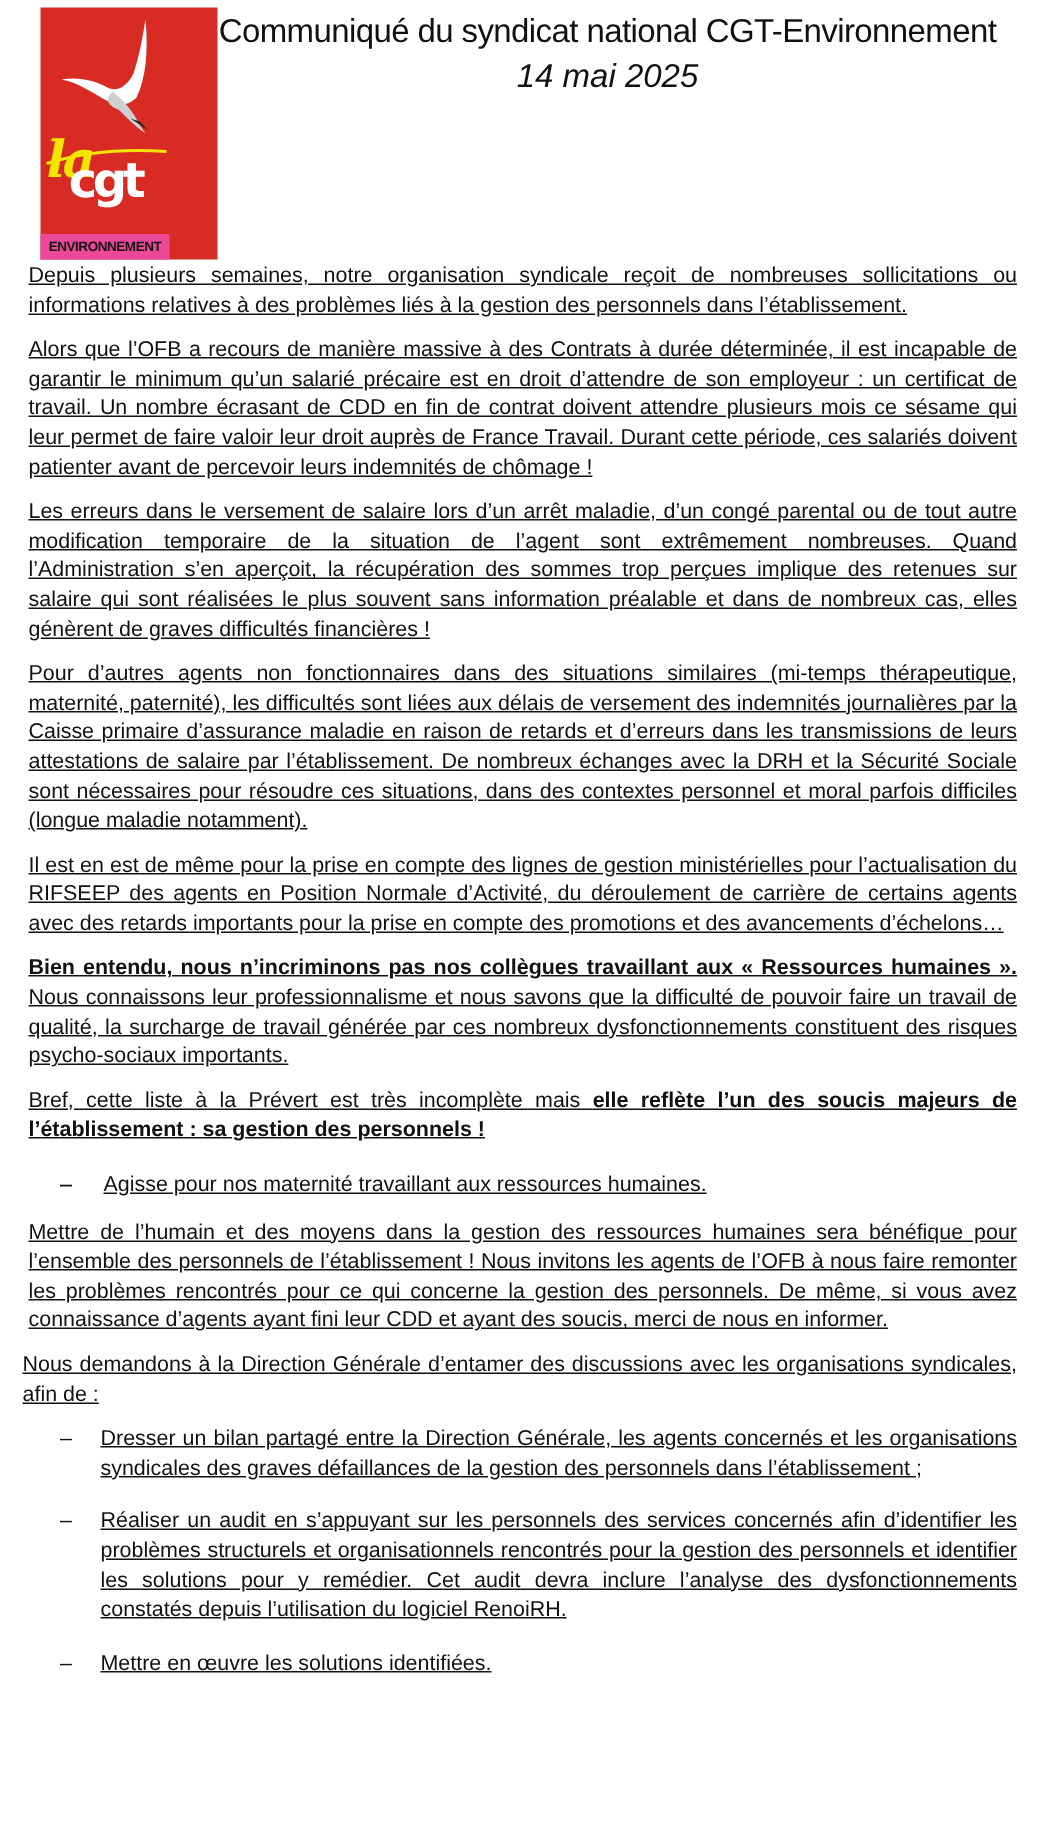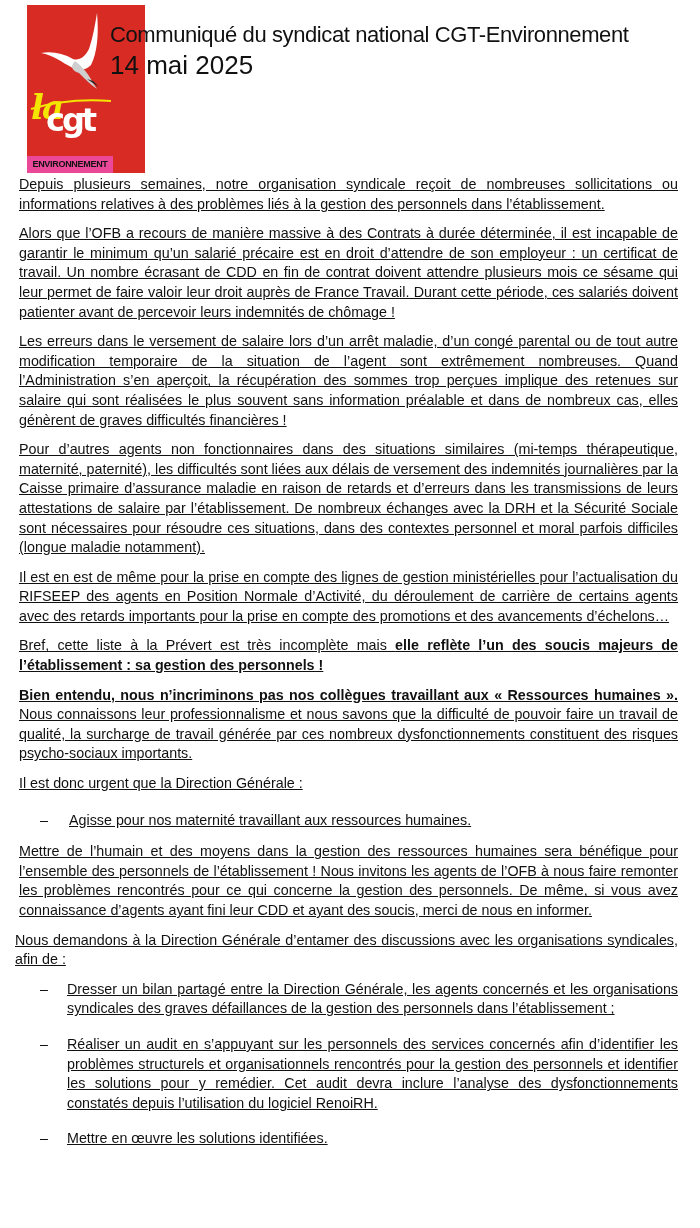--- a/index.html
+++ b/index.html
@@ -6,23 +6,23 @@
   body { width: 700px; height: 1228px; overflow: hidden; position: relative;
          font-family: "Liberation Sans", sans-serif; color: #111; }
   .logo { position: absolute; left: 27px; top: 5px; width: 86px; height: 168px; background: #d72b24; padding-left: 32px; }
   .logo svg { position: absolute; left: 0; top: 0; }
   .logo .la { position: absolute; left: 4px; top: 82px; font-family: "DejaVu Serif", serif; font-style: italic;
               font-size: 34px; color: #f3e500; font-weight: bold; letter-spacing: -2px; }
   .logo .cgt { position: absolute; left: 0; top: 96px; width: 86px; text-align: center; font-family: "DejaVu Sans", sans-serif;
                font-weight: bold; font-size: 32px; color: #ffffff; letter-spacing: -3px; }
   .logo .env { position: absolute; left: 0; bottom: 0; width: 86px; height: 17px; background: #ec4899; color: #111;
                font-size: 9px; font-weight: bold; text-align: center; line-height: 17px; letter-spacing: -0.3px; }
-  .header { position: absolute; left: 110px; width: 590px; top: 20px; }
+  .header { position: absolute; left: 110px; width: 590px; top: 6px; text-align: center; }
   .header .title { font-size: 22px; line-height: 30px; letter-spacing: -0.4px; }
-  .header .date { font-size: 26px; line-height: 30px; }
+  .header .date { font-size: 22px; line-height: 30px; font-style: italic; }
   .header .sub { font-size: 18px; line-height: 29px; margin-top: 10px; letter-spacing: -0.3px; }
   .content { position: absolute; left: 19px; top: 175px; width: 659px; font-size: 14.3px; line-height: 19.6px; text-decoration: underline; }
   .content p { margin: 0 0 10px 0; text-align: justify; }
   .content .b { font-weight: bold; }
   .list { margin: 0 0 10px 0; padding: 0; list-style: none; }
   .list li { position: relative; padding-left: 50px; margin-bottom: 17px; text-align: justify; }
   .list li .dash { position: absolute; left: 21px; top: 0; }
   .list2 li { margin-bottom: 16px; padding-left: 48px; }
   .list2 li .dash { left: 21px; }
 </style>
@@ -45,23 +45,22 @@
   <div class="title">Communiqué du syndicat national CGT-Environnement</div>
   <div class="date">14 mai 2025</div>
 </div>
 
 <div class="content">
   <p>Depuis plusieurs semaines, notre organisation syndicale reçoit de nombreuses sollicitations ou informations relatives à des problèmes liés à la gestion des personnels dans l’établissement.</p>
   <p>Alors que l’OFB a recours de manière massive à des Contrats à durée déterminée, il est incapable de garantir le minimum qu’un salarié précaire est en droit d’attendre de son employeur : un certificat de travail. Un nombre écrasant de CDD en fin de contrat doivent attendre plusieurs mois ce sésame qui leur permet de faire valoir leur droit auprès de France Travail. Durant cette période, ces salariés doivent patienter avant de percevoir leurs indemnités de chômage !</p>
   <p>Les erreurs dans le versement de salaire lors d’un arrêt maladie, d’un congé parental ou de tout autre modification temporaire de la situation de l’agent sont extrêmement nombreuses. Quand l’Administration s’en aperçoit, la récupération des sommes trop perçues implique des retenues sur salaire qui sont réalisées le plus souvent sans information préalable et dans de nombreux cas, elles génèrent de graves difficultés financières !</p>
   <p>Pour d’autres agents non fonctionnaires dans des situations similaires (mi-temps thérapeutique, maternité, paternité), les difficultés sont liées aux délais de versement des indemnités journalières par la Caisse primaire d’assurance maladie en raison de retards et d’erreurs dans les transmissions de leurs attestations de salaire par l’établissement. De nombreux échanges avec la DRH et la Sécurité Sociale sont nécessaires pour résoudre ces situations, dans des contextes personnel et moral parfois difficiles (longue maladie notamment).</p>
   <p>Il est en est de même pour la prise en compte des lignes de gestion ministérielles pour l’actualisation du RIFSEEP des agents en Position Normale d’Activité, du déroulement de carrière de certains agents avec des retards importants pour la prise en compte des promotions et des avancements d’échelons…</p>
+  <p><span class="b">Bien entendu, nous n’incriminons pas nos collègues travaillant aux « Ressources humaines ».</span><span> Nous connaissons leur professionnalisme et nous savons que la difficulté de pouvoir faire un travail de qualité, la surcharge de travail générée par ces nombreux dysfonctionnements constituent des risques psycho-sociaux importants.</span></p>
   <p><span>Bref, cette liste à la Prévert est très incomplète mais </span><span class="b">elle reflète l’un des soucis majeurs de l’établissement : sa gestion des personnels !</span></p>
-  <p><span class="b">Bien entendu, nous n’incriminons pas nos collègues travaillant aux « Ressources humaines ».</span><span> Nous connaissons leur professionnalisme et nous savons que la difficulté de pouvoir faire un travail de qualité, la surcharge de travail générée par ces nombreux dysfonctionnements constituent des risques psycho-sociaux importants.</span></p>
-  <p style="margin-bottom:14px">Il est donc urgent que la Direction Générale :</p>
   <ul class="list">
     <li><span class="dash">–</span></li>
     <li style="margin-bottom:12px"><span class="dash">–</span><span>Agisse pour nos maternité travaillant aux ressources humaines.</span></li>
   </ul>
   <p>Mettre de l’humain et des moyens dans la gestion des ressources humaines sera bénéfique pour l’ensemble des personnels de l’établissement ! Nous invitons les agents de l’OFB à nous faire remonter les problèmes rencontrés pour ce qui concerne la gestion des personnels. De même, si vous avez connaissance d’agents ayant fini leur CDD et ayant des soucis, merci de nous en informer.</p>
   <p style="margin-left:-4px;margin-bottom:10px">Nous demandons à la Direction Générale d’entamer des discussions avec les organisations syndicales, afin de :</p>
   <ul class="list list2">
     <li><span class="dash">–</span><span>Dresser un bilan partagé entre la Direction Générale, les agents concernés et les organisations syndicales des graves défaillances de la gestion des personnels dans l’établissement ;</span></li>
     <li><span class="dash">–</span><span>Réaliser un audit en s’appuyant sur les personnels des services concernés afin d’identifier les problèmes structurels et organisationnels rencontrés pour la gestion des personnels et identifier les solutions pour y remédier. Cet audit devra inclure l’analyse des dysfonctionnements constatés depuis l’utilisation du logiciel RenoiRH.</span></li>
     <li><span class="dash">–</span><span>Mettre en œuvre les solutions identifiées.</span></li>

